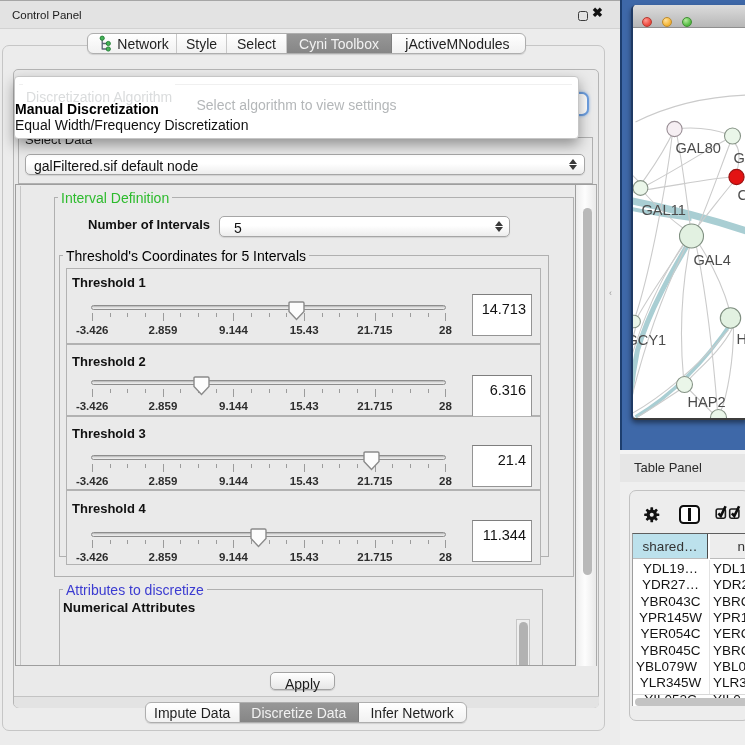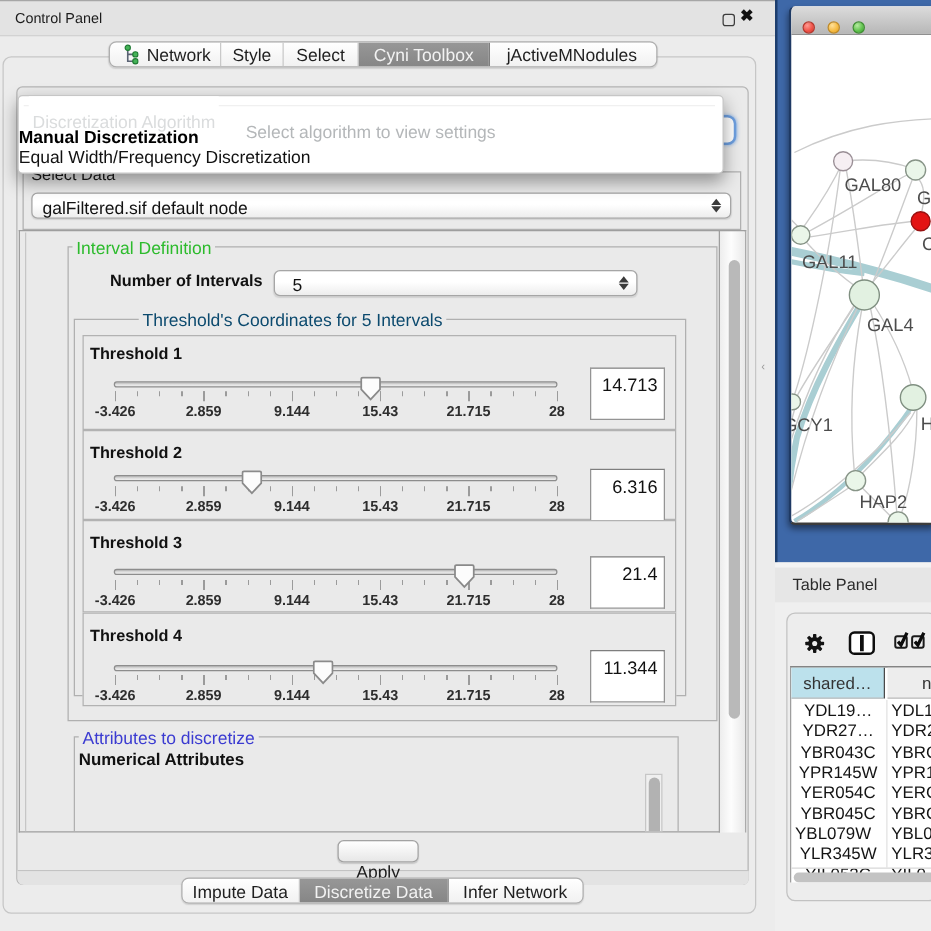--- a/index.html
+++ b/index.html
@@ -92,21 +92,21 @@
   <div class="gtitle" style="left:42px;top:5px;color:#2dbb2d;">Interval Definition</div>
 
   <div class="abs" style="left:72px;top:32px;font-size:13px;font-weight:bold;color:#111;">Number of Intervals</div>
   <div class="combo" style="left:203px;top:31px;width:291px;height:21px;">
           <span class="ct" style="left:14px;">5</span>
    <i class="carr cup" style="right:6px;top:4px;"></i>
           <i class="carr cdn" style="right:6px;bottom:4px;"></i>
         </div>
 
   <div class="grp" style="left:43px;top:70px;width:490px;height:302px;"></div>
-  <div class="gtitle" style="left:47px;top:63px;color:#0c4a6e;margin-left:48px;">Threshold's Coordinates for 5 Intervals</div>
+  <div class="gtitle" style="left:47px;top:63px;color:#000000;">Threshold's Coordinates for 5 Intervals</div>
 
   <div class="tbox" style="top:83px;height:76px;">
    <div class="tlab" style="top:6px;">Threshold 1</div>
    <div class="track" style="top:35.5px;"></div>
    <div class="ticks1" style="top:44px;"></div>
    <div class="ticks2" style="top:44px;"></div>
    <div class="tklabs" style="top:55px;">
     <span style="left:25.2px;">-3.426</span>
             <span style="left:95.9px;">2.859</span>
             <span style="left:166.5px;">9.144</span>
@@ -182,21 +182,21 @@
   <div class="abs" style="left:47px;top:415px;font-size:13.5px;font-weight:bold;color:#111;">Numerical Attributes</div>
   <div class="abs" style="left:500px;top:434px;width:14px;height:60px;background:#efefef;border:1px solid #c6c6c6;"></div>
   <div class="abs" style="left:503px;top:437px;width:9px;height:58px;background:#b2b2b2;border-radius:5px;"></div>
  </div>
 </div>
 
 <div class="abs" style="left:575px;top:184px;width:21.5px;height:482px;background:linear-gradient(to right,#ededed,#fdfdfd 45%,#e9e9e9);border-left:1px solid #9e9e9e;border-right:1px solid #aaaaaa;border-top:1px solid #9e9e9e;"></div>
 <div class="abs" style="left:582.5px;top:208px;width:9px;height:367px;background:#b9b9b9;border-radius:4.5px;"></div>
 
 <div class="abs" style="left:13.5px;top:696px;width:585px;height:12px;background:#e3e3e3;border-top:1px solid #c3c3c3;border-radius:0 0 5px 5px;"></div>
-<div class="abs" style="left:270px;top:672px;width:65px;height:18px;background:linear-gradient(#ffffff,#e7e7e7);border:1px solid #a3a3a3;border-radius:5px;font-size:14px;color:#1c1c1c;text-align:center;padding-top:16px;box-shadow:0 1px 1px rgba(0,0,0,0.15);">Apply</div>
+<div class="abs" style="left:270px;top:672px;width:65px;height:18px;background:linear-gradient(#ffffff,#e7e7e7);border:1px solid #a3a3a3;border-radius:5px;font-size:14px;color:#1c1c1c;text-align:center;padding-top:3px;box-shadow:0 1px 1px rgba(0,0,0,0.15);">Apply</div>
 <div class="seg" style="left:144.5px;top:702px;width:322px;height:21px;">
  <div class="s" style="width:95px;">Impute Data</div>
  <div class="s sel" style="width:119.5px;">Discretize Data</div>
  <div class="s" style="width:107.5px;">Infer Network</div>
 </div>
 
 <div class="abs" style="left:560px;top:92px;width:29px;height:24px;border:2.5px solid #6d9fe0;border-radius:7px;background:#fff;box-shadow:0 0 3px #86b1e8;"></div>
 
 <div class="abs" id="popup">
  <div class="abs" style="left:4px;top:6.5px;width:553px;height:1px;background:#f0f0f0;"></div>

